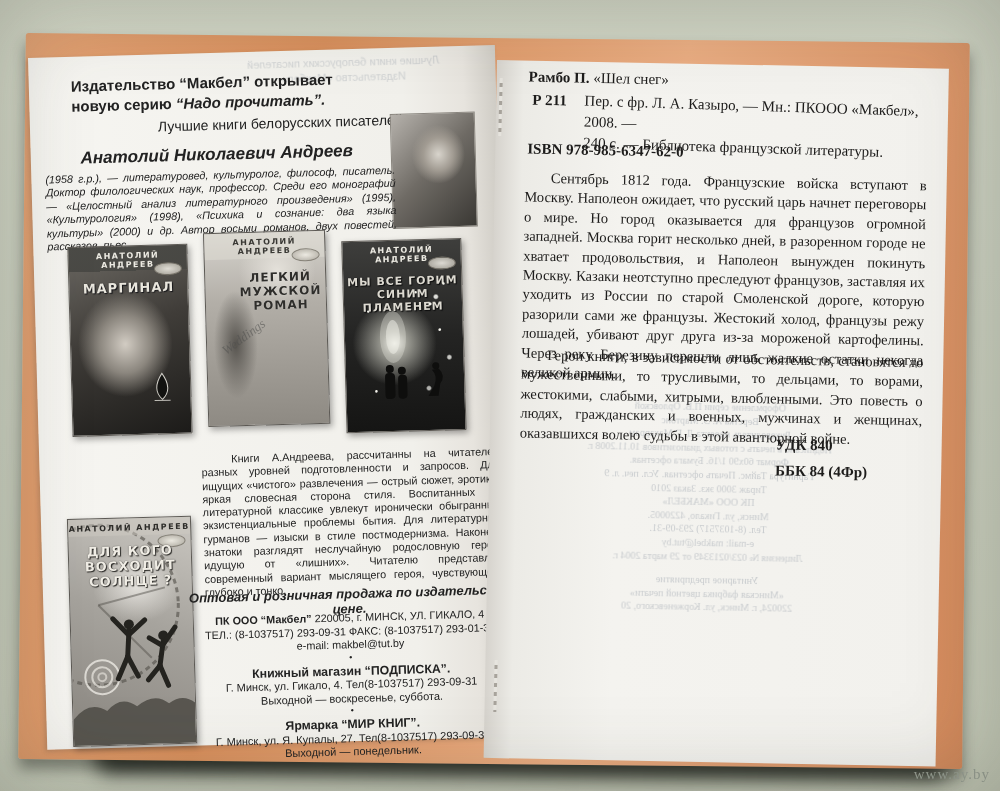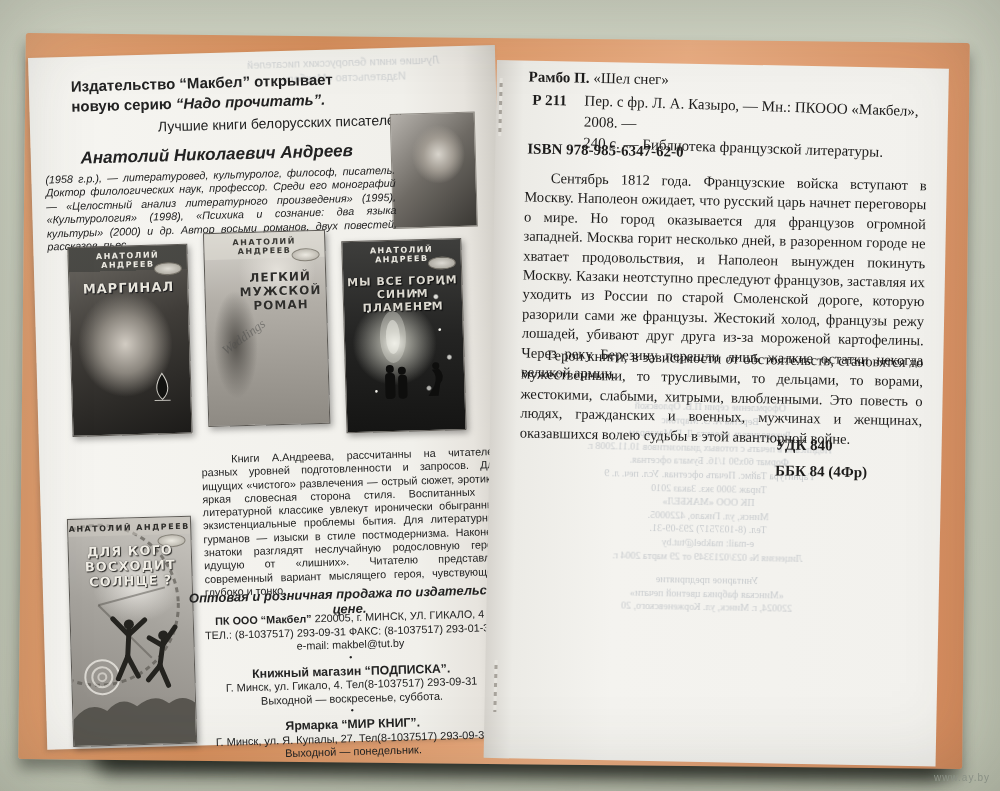--- a/index.html
+++ b/index.html
@@ -109,22 +109,22 @@
     font-size:14.5px;line-height:19.4px;text-align:justify;text-indent:26px;}
   .rp-codes{position:absolute;left:286px;top:366px;font-size:15px;font-weight:bold;line-height:26px;}
   
   .mirror{transform:scaleX(-1);color:#8d96a2;filter:blur(.5px);}
   .rp-bleed{position:absolute;left:18px;top:336px;width:404px;text-align:center;
     font-size:10px;line-height:13.6px;opacity:.42;}
   .rp-bleed div:empty{height:10px;}
   .lp-bleed{position:absolute;left:170px;top:6px;width:290px;text-align:center;
     font-size:11px;line-height:15px;opacity:.33;}
   
-  .watermark{position:absolute;right:10px;bottom:8px;font-size:10px;color:#989f94;
-    letter-spacing:1px;font-family:Liberation Sans, sans-serif;}
+  .watermark{position:absolute;right:10px;bottom:8px;font-size:15px;color:#989f94;
+    letter-spacing:1px;font-family:Liberation Serif, serif;}
 </style>
 </head>
 <body>
 
 <div id="photo">
 
   <div class="book-shadow"></div>
   <div class="book-shadow-left"></div>
   <div class="book-cover"></div>
 

